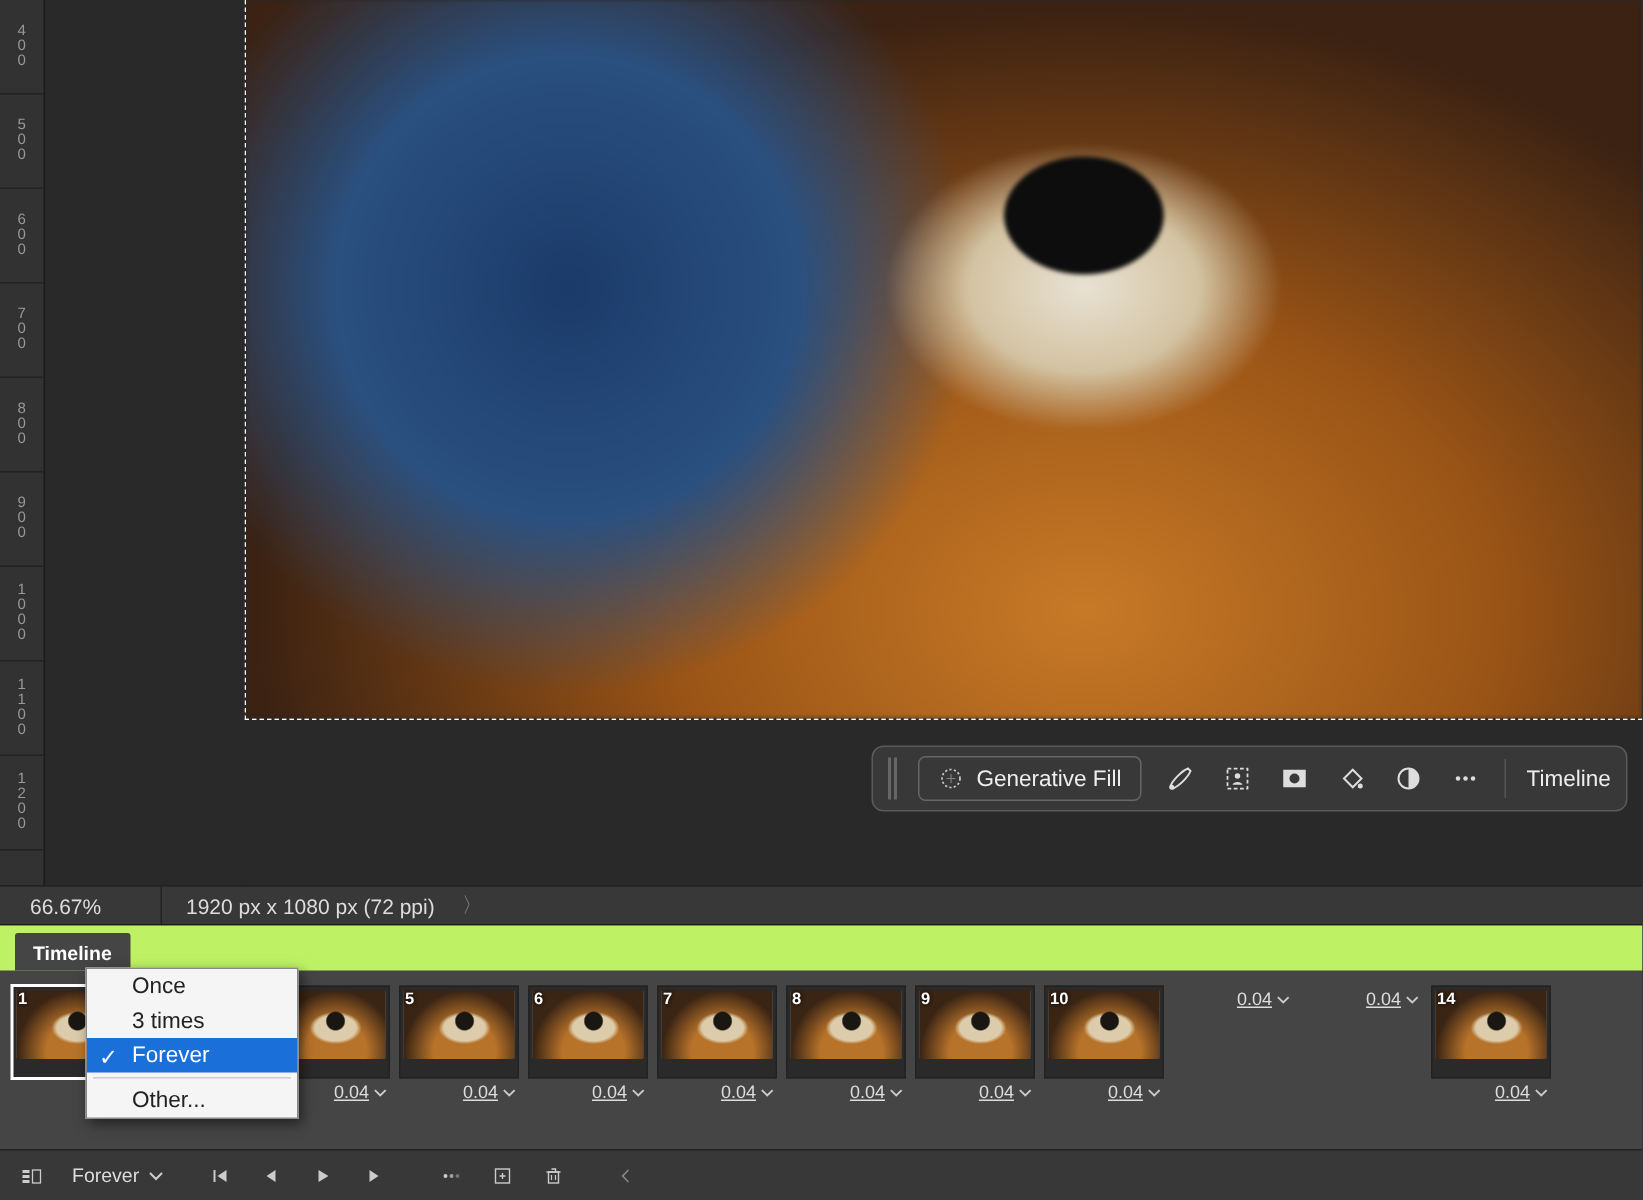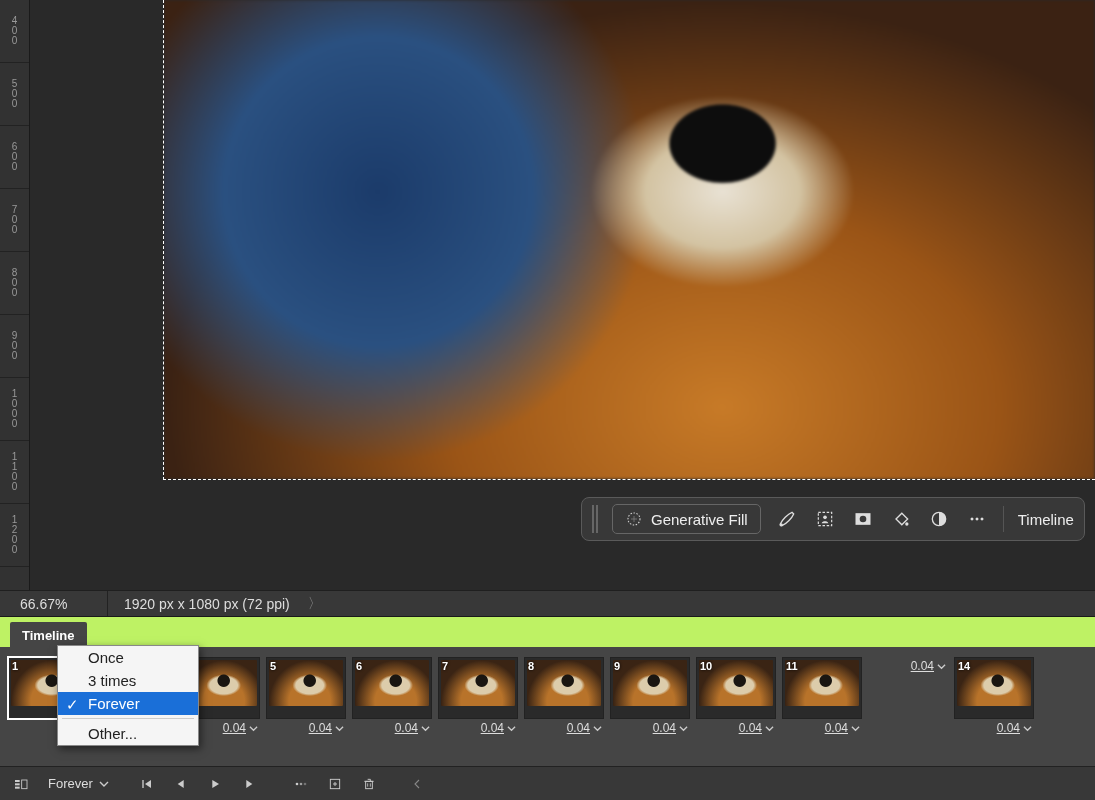--- a/index.html
+++ b/index.html
@@ -294,24 +294,20 @@
             <div class="frame-img"></div>
           </div>
           <div class="frame-delay">
             <span>0.04</span>
             <svg viewBox="0 0 10 10">
               <path d="M1 3l4 4 4-4" fill="none" stroke="#ccc" stroke-width="1.4"></path>
             </svg>
           </div>
         </div>
         <div class="frame">
-          <div class="frame-thumb">
-            <span class="frame-num">11</span>
-            <div class="frame-img"></div>
-          </div>
           <div class="frame-delay">
             <span>0.04</span>
             <svg viewBox="0 0 10 10">
               <path d="M1 3l4 4 4-4" fill="none" stroke="#ccc" stroke-width="1.4"></path>
             </svg>
           </div>
         </div>
         <div class="frame">
           <div class="frame-delay">
             <span>0.04</span>

